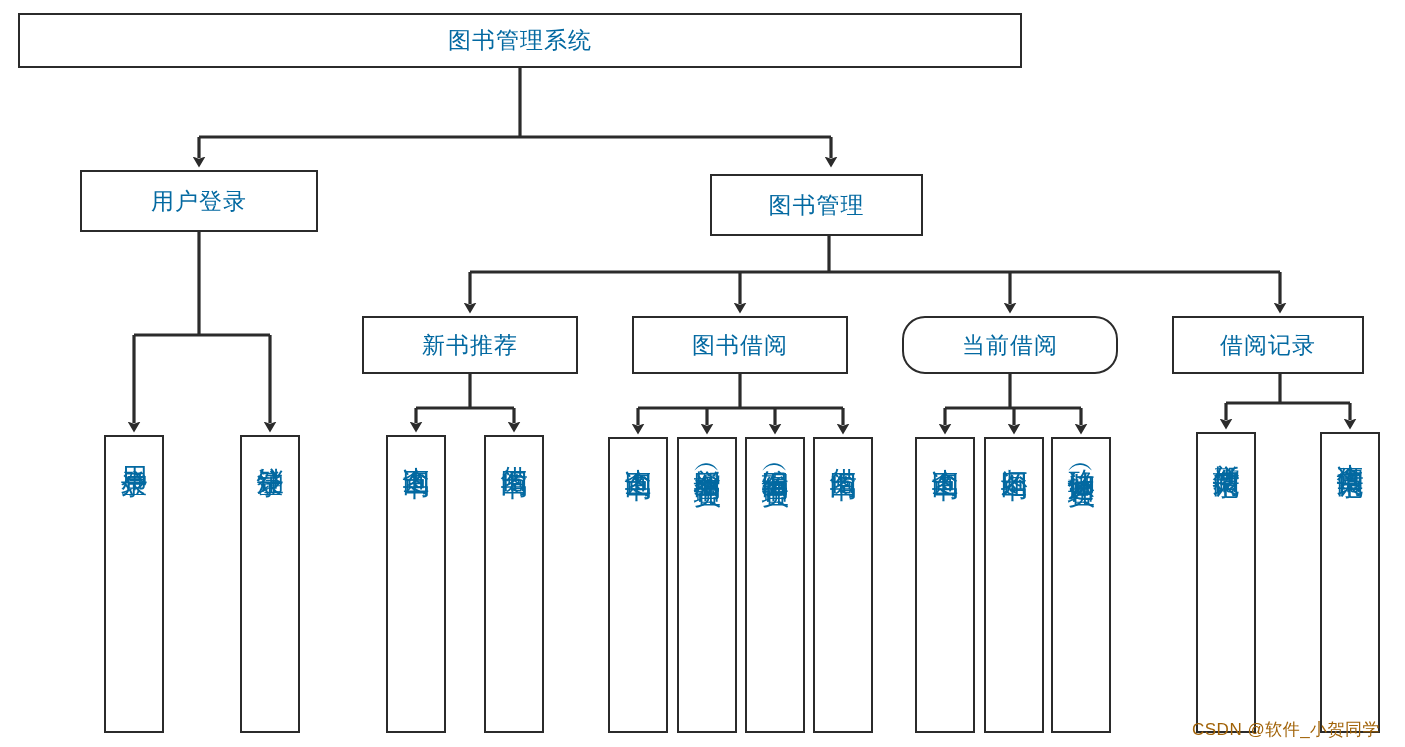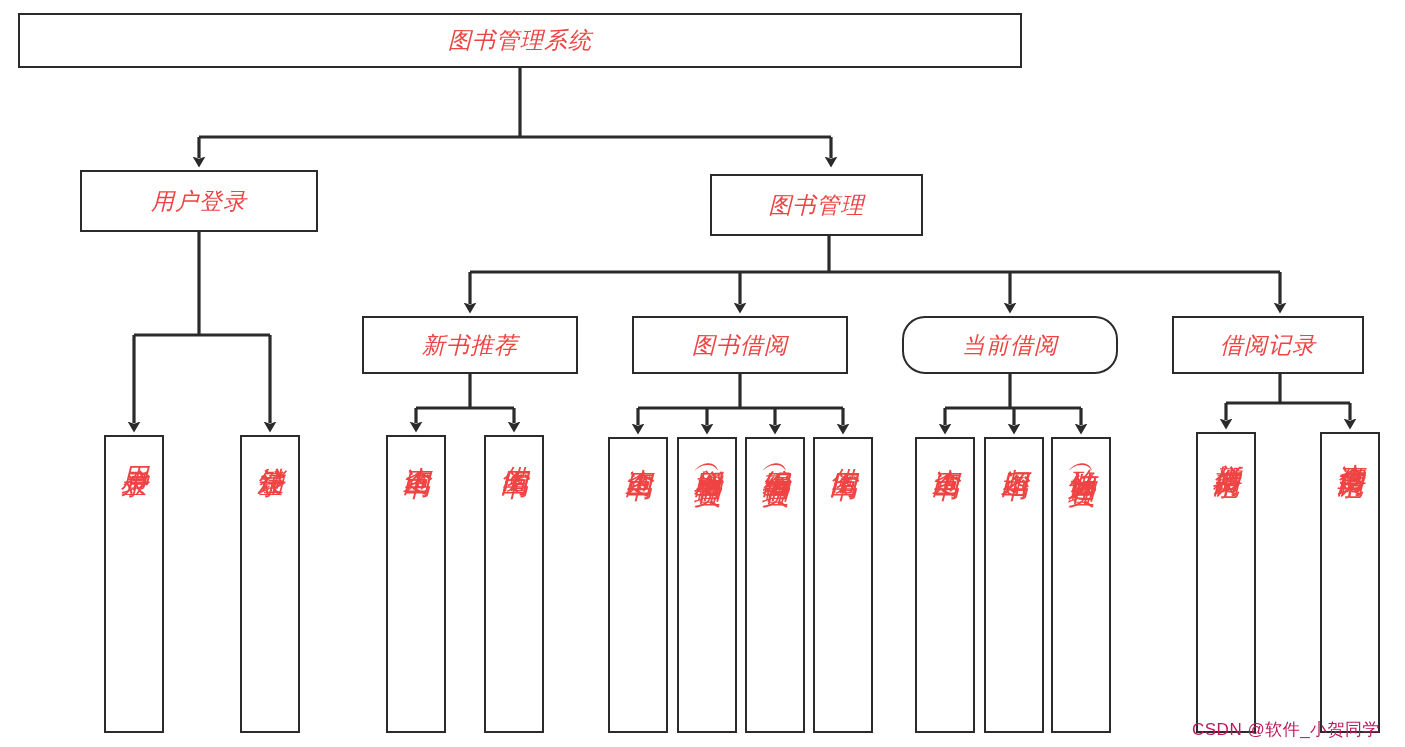--- a/index.html
+++ b/index.html
@@ -26,22 +26,21 @@
     pointer-events: none;
   }
   .node {
     position: absolute;
     box-sizing: border-box;
     border: 2.5px solid #2b2b2b;
     background: #ffffff;
     display: flex;
     align-items: center;
     justify-content: center;
-    color: #ef4444;
-    font-style: italic;
+    color: #0369a1;
   }
   .node-h {
     font-size: 23px;
     letter-spacing: 1px;
     white-space: nowrap;
   }
   .node-v {
     align-items: flex-start;
     justify-content: center;
     padding-top: 8px;
@@ -51,21 +50,21 @@
     text-orientation: upright;
     font-size: 27px;
     line-height: 1.06;
     letter-spacing: 2px;
     text-align: left;
     white-space: nowrap;
   }
   .watermark {
     position: absolute;
     font-size: 17px;
-    color: #be185d;
+    color: #a16207;
     white-space: nowrap;
     letter-spacing: 0.5px;
   }
 </style>
 </head>
 <body>
 
 <div id="canvas">
 
   <svg id="edges" viewBox="0 0 1405 747">

